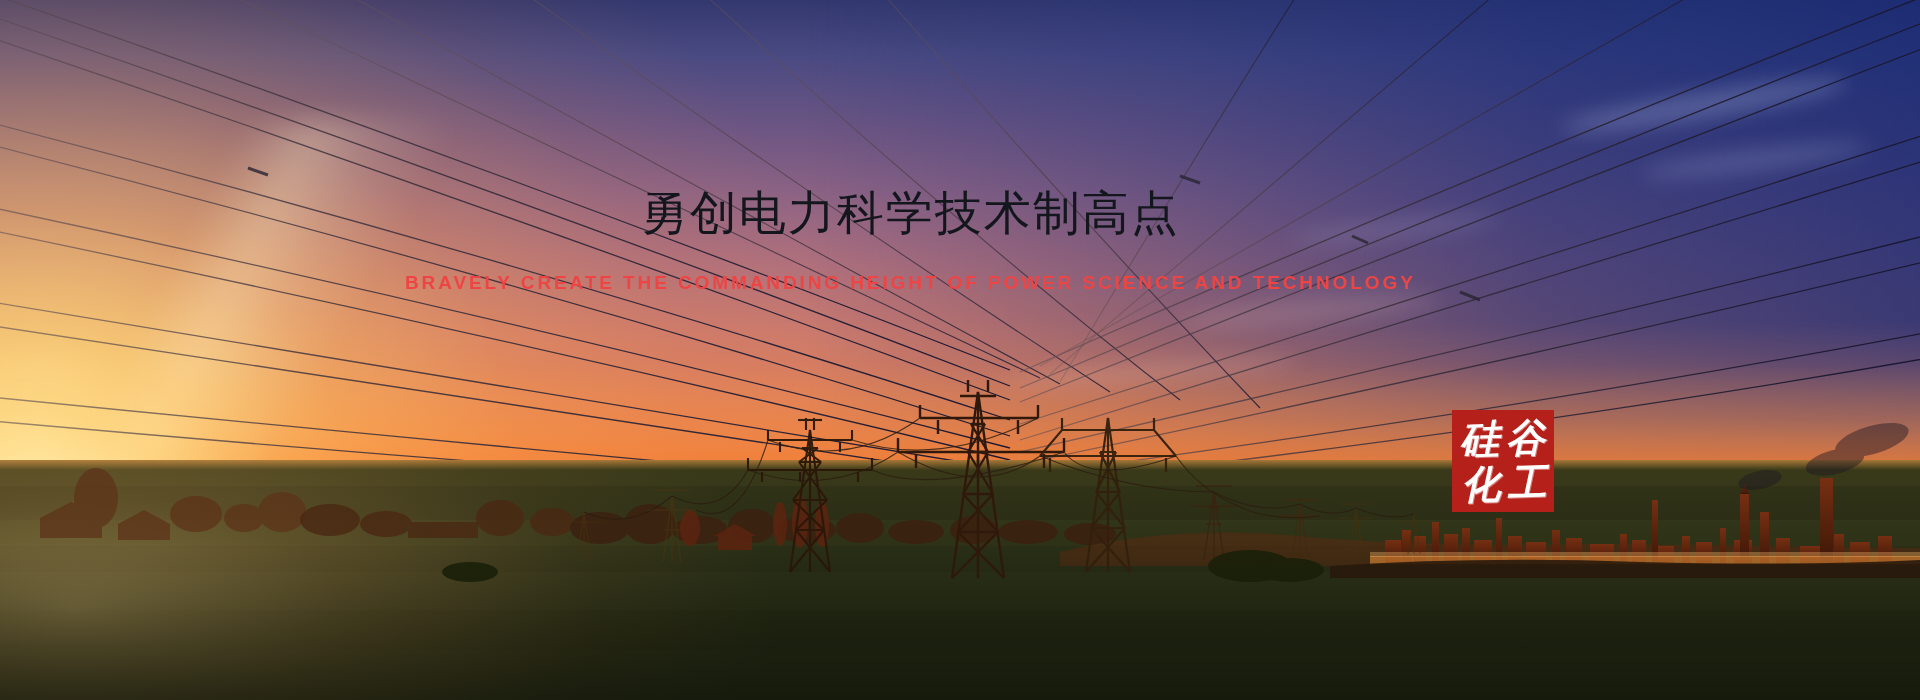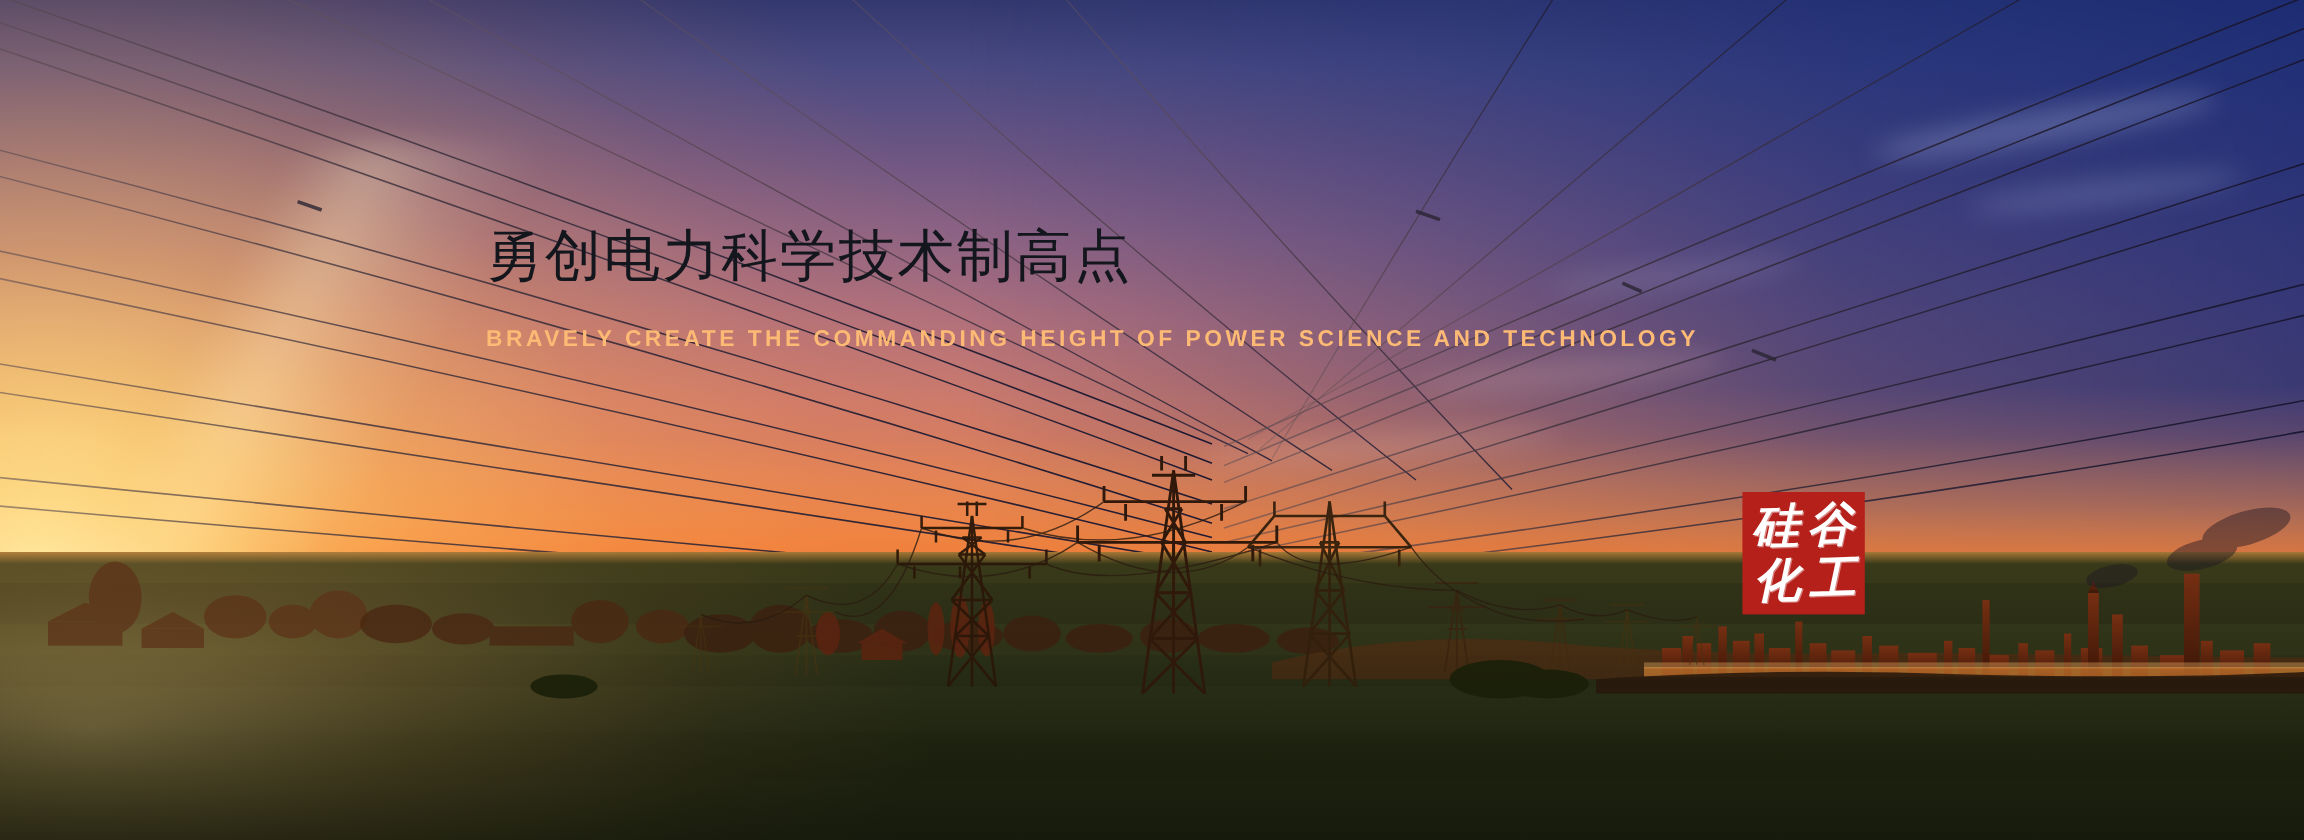--- a/index.html
+++ b/index.html
@@ -104,36 +104,37 @@
   .ground-edge{
     position:absolute;left:0;right:0;top:0;height:10px;
     background:linear-gradient(to bottom,rgba(255,170,80,.55),rgba(80,60,20,0));
   }
   .field-stripe{position:absolute;left:0;right:0;background:rgba(0,0,0,.10);}
 
   
   .copy{
     position:absolute;left:405px;top:178px;
     z-index:40;
+    text-align:center;
   }
   .cn-line{
     font-family:"Liberation Sans","DejaVu Sans",sans-serif;
     font-size:47px;
     line-height:70px;
     letter-spacing:2px;
     color:#13161c;
     font-weight:400;
     white-space:nowrap;
   }
   .en-line{
     font-family:"Liberation Sans","DejaVu Sans",sans-serif;
     font-size:19px;
     line-height:41px;
     letter-spacing:2.9px;
-    color:#fdba74;
+    color:#ef4444;
     font-weight:bold;
     white-space:nowrap;
   }
   .en-wrap{margin-top:14px;}
 
   
   .seal{
     position:absolute;left:1452px;top:410px;
     width:102px;height:102px;
     background:#b5201a;

